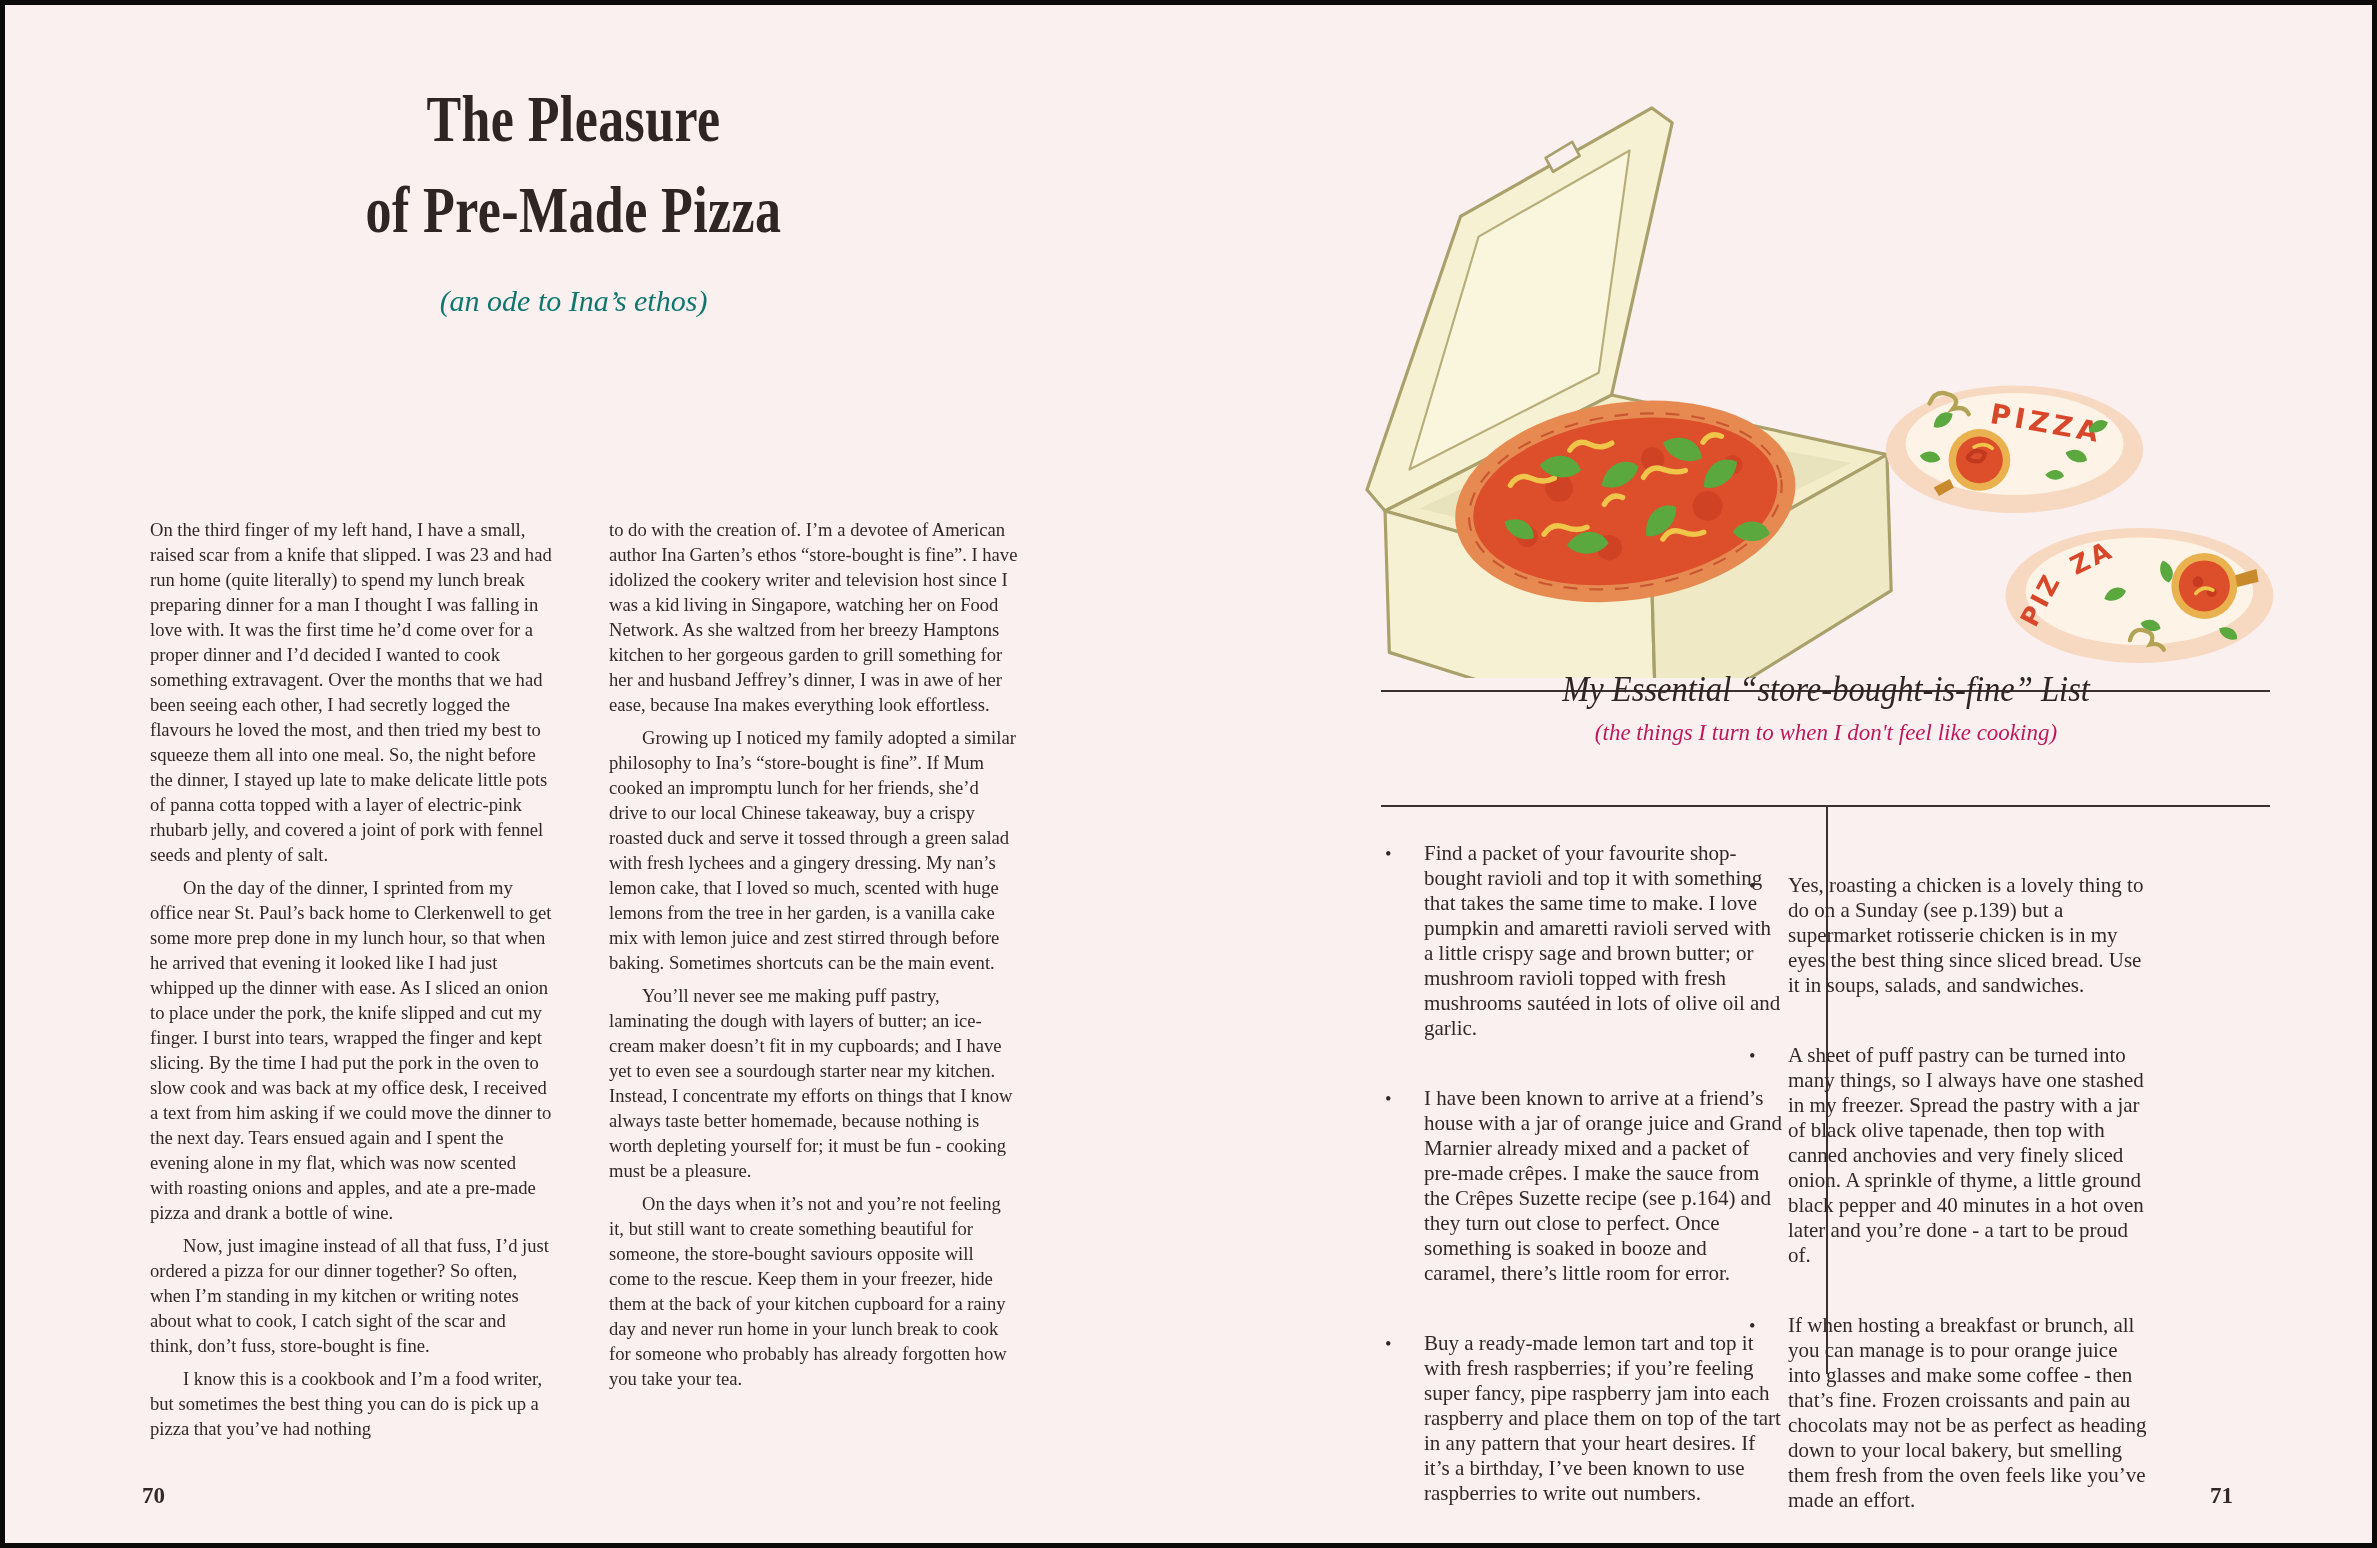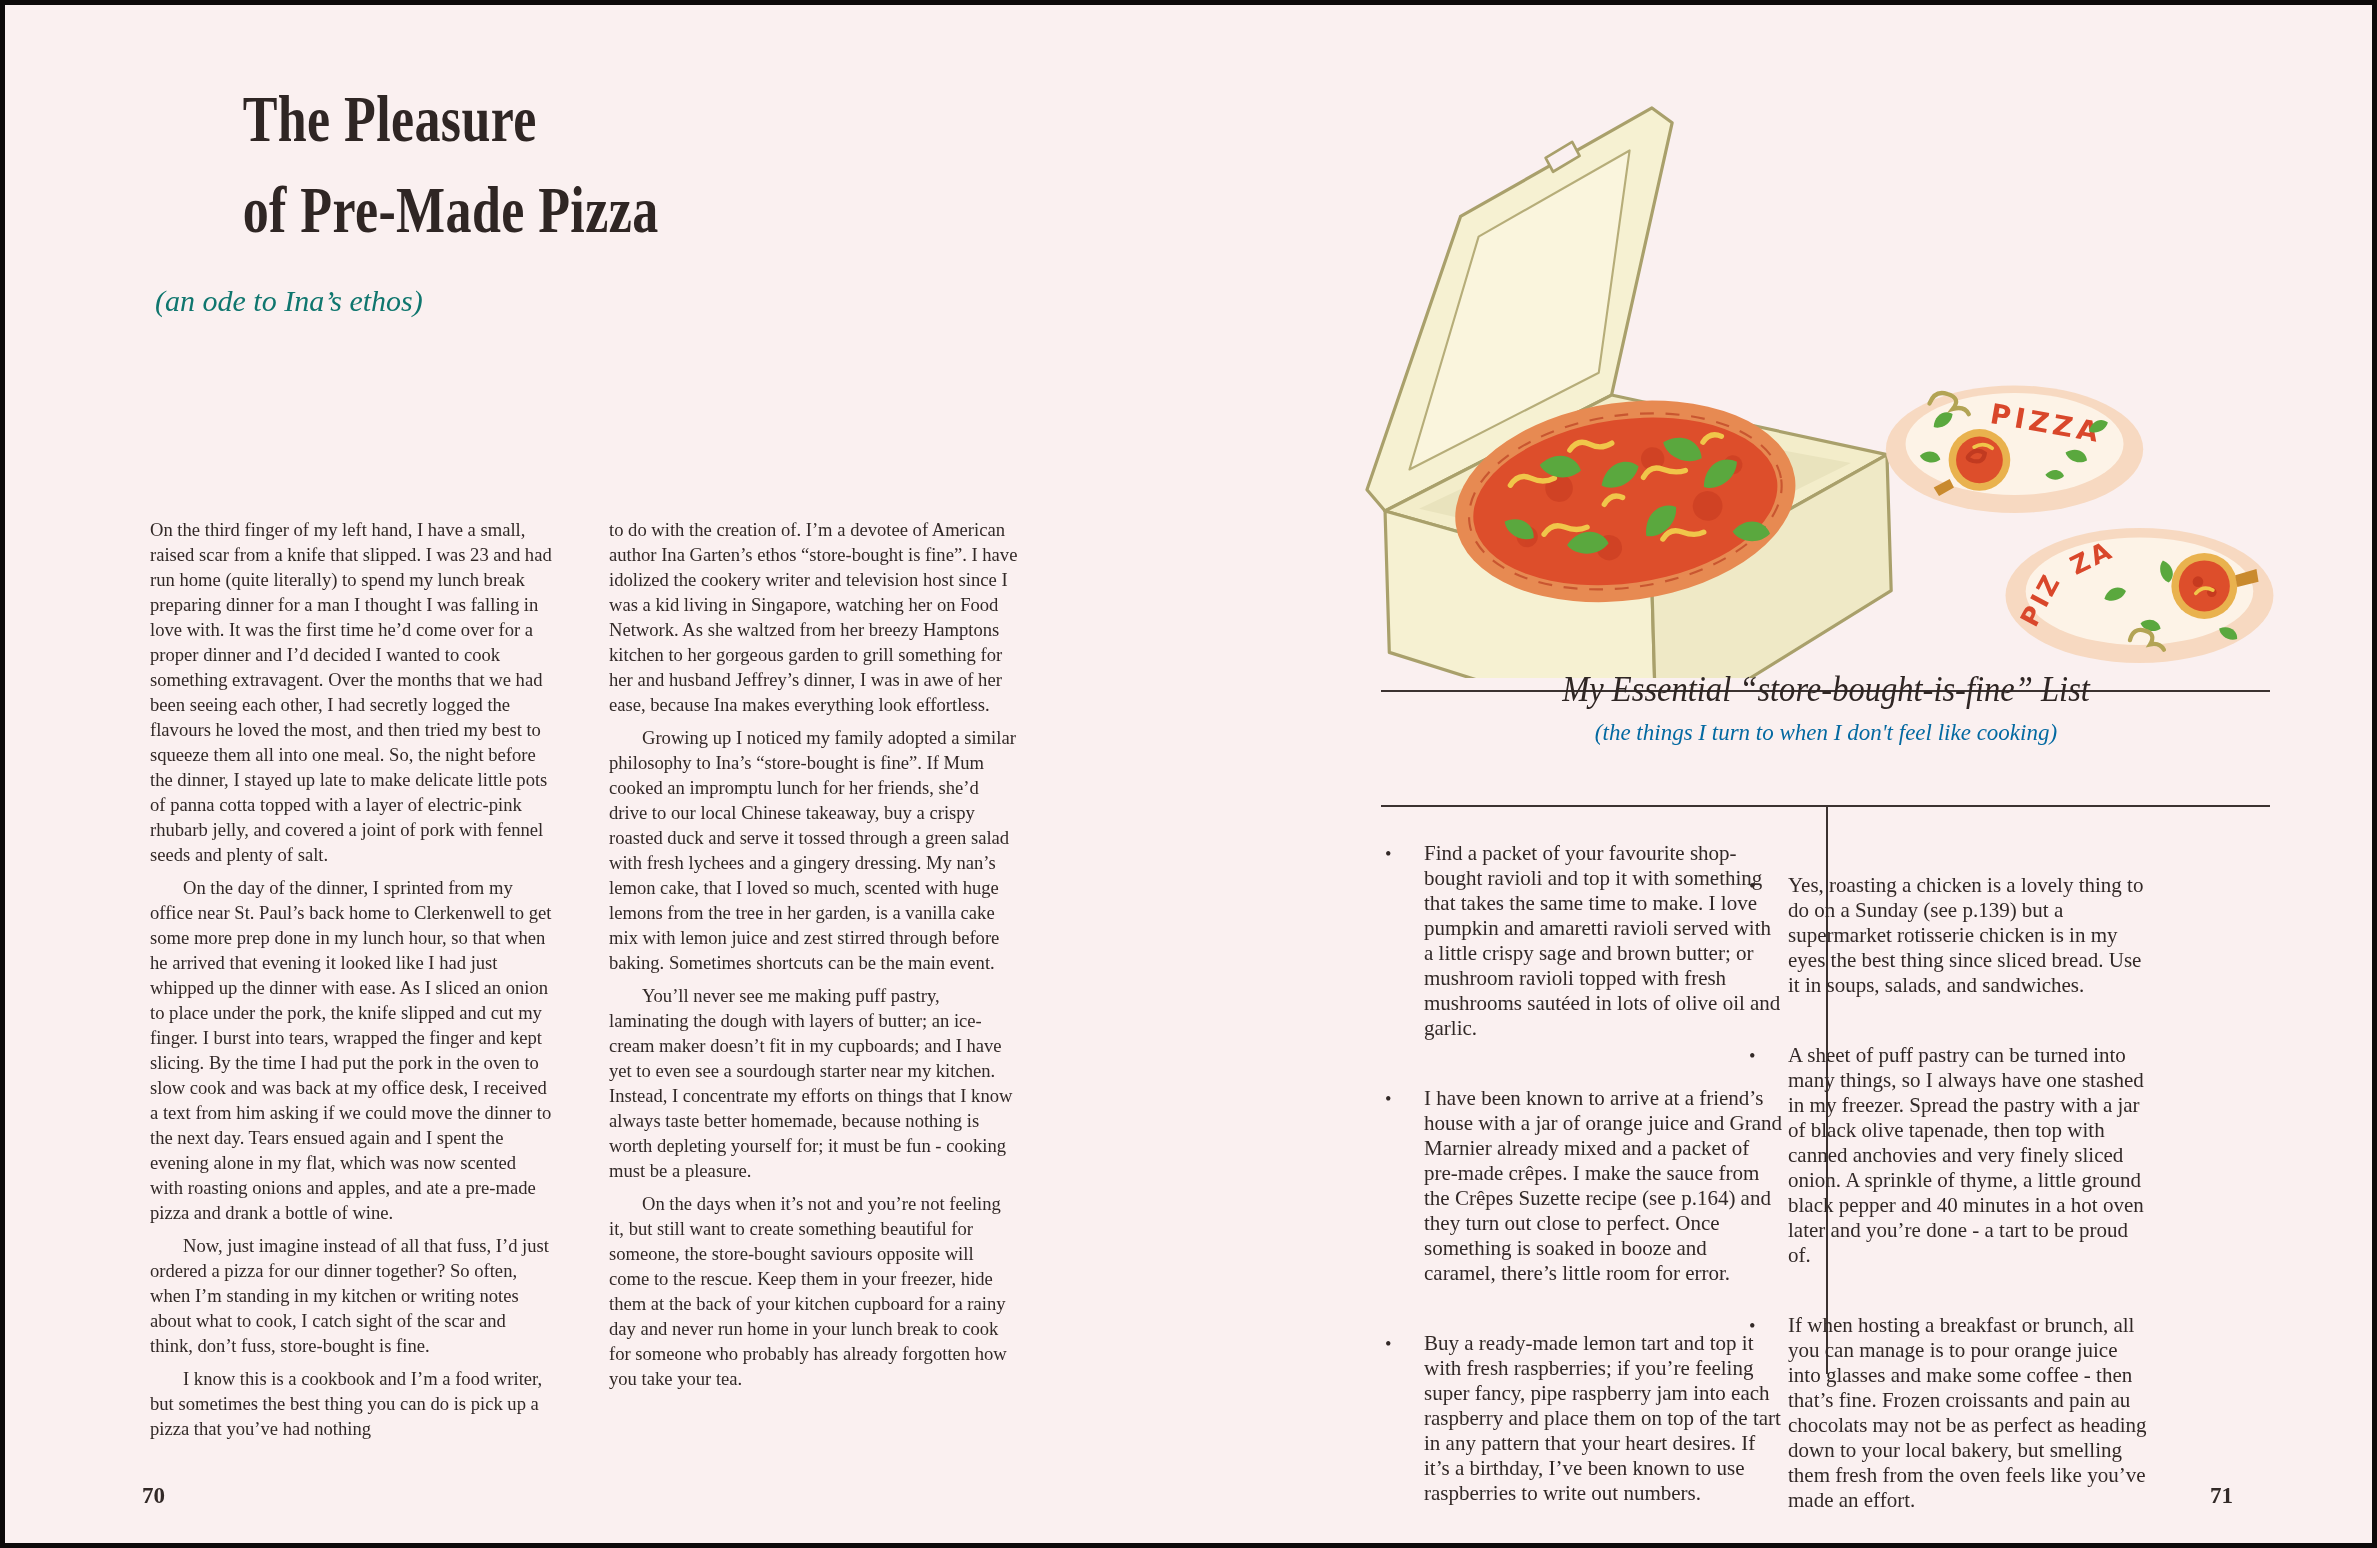--- a/index.html
+++ b/index.html
@@ -11,21 +11,22 @@
     background: #faf0f0;
     border: 5.3px solid #0d0a0a;
     overflow: hidden;
     font-family: "Liberation Serif", "DejaVu Serif", serif;
     color: #322927;
   }
 
   
   .title-block {
     position: absolute;
-    left: 150px; top: 69px; width: 877px;
+    left: 130px; top: 69px; width: 877px;
+    text-align: center;
   }
   .title-lines {
     font-weight: bold;
     font-size: 65px;
     line-height: 91px;
     letter-spacing: 0.5px;
     transform: scaleX(0.80);
     transform-origin: 50% 0;
     color: #2f2624;
   }
@@ -82,21 +83,21 @@
     font-size: 35px;
     line-height: 39px;
     transform: scaleX(0.93);
     transform-origin: 50% 0;
     color: #2f2624;
   }
   .list-subheading {
     margin-top: 10.6px;
     font-style: italic;
     font-size: 23px;
-    color: #0369a1;
+    color: #be185d;
   }
 
   .sb-list {
     position: absolute;
     top: 836px;
     width: 398px;
     font-size: 21px;
     line-height: 25px;
   }
   #sb-list-left  { left: 1380px; }

